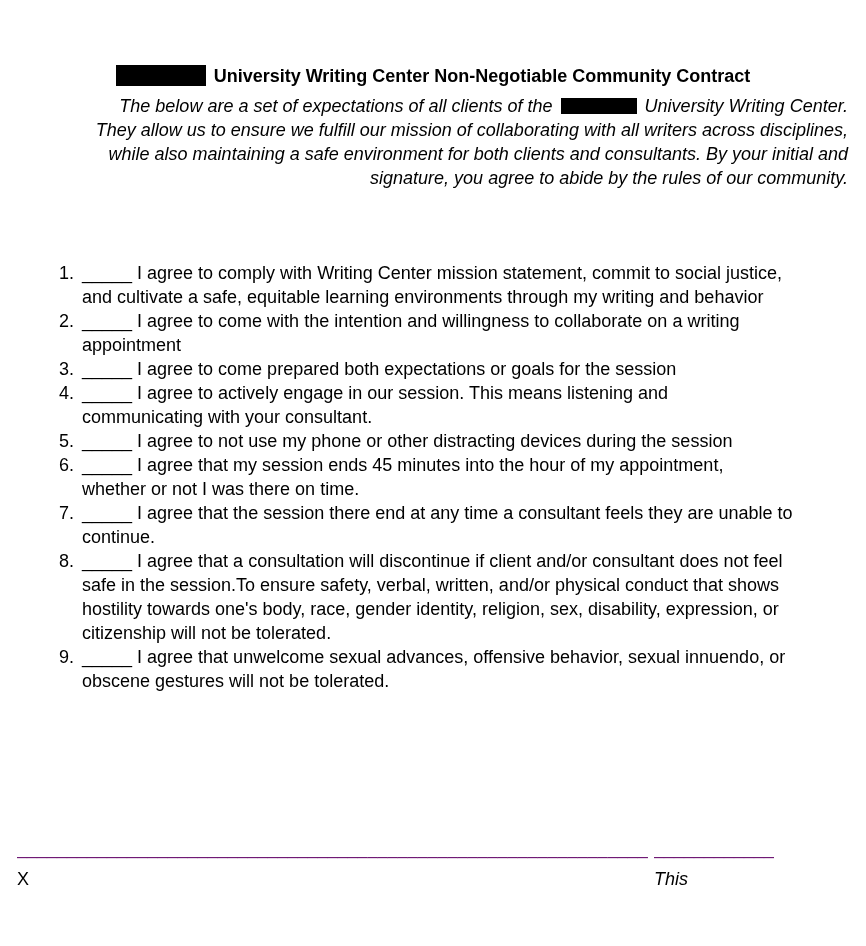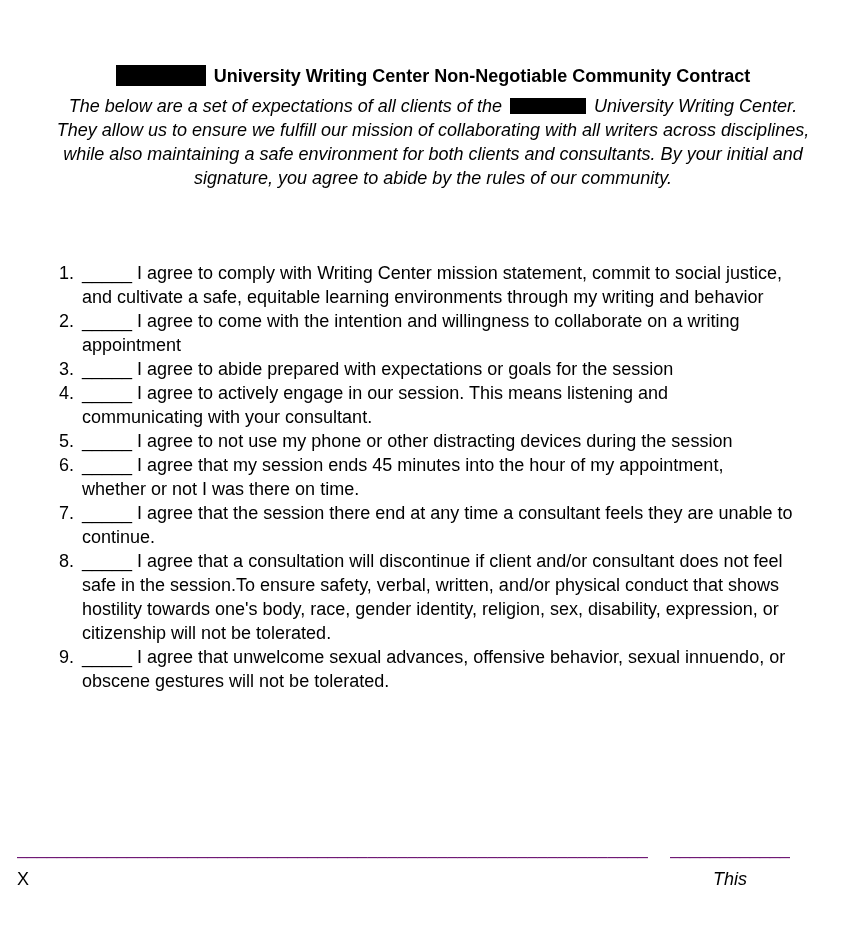--- a/index.html
+++ b/index.html
@@ -19,35 +19,35 @@
     text-align: center;
     font-weight: bold;
     white-space: nowrap;
   }
   .redact { display: inline-block; background: #000000; }
   .redact-title { width: 90px; height: 21px; vertical-align: -4px; margin-right: 3px; }
   .redact-intro { width: 76px; height: 16px; vertical-align: -2px; margin: 0 3px; }
   .intro {
     margin-top: 6px;
     padding: 0 18px;
-    text-align: center;
+    text-align: right;
     font-style: italic;
   }
   .intro span { white-space: pre-line; }
   ol.items {
     margin: 71px 0 0 0;
     padding: 0 0 0 59px;
     list-style: none;
   }
   ol.items li { display: flex; margin: 0; padding: 0; }
   .num { flex: none; width: 23px; }
   .item-text { flex: 1; white-space: pre-line; }
   .sig-row { display: flex; margin: 143px 16px 0 17px; align-items: flex-start; }
   .sig-col-sign { width: 631px; flex: none; }
-  .sig-col-date { margin-left: 22px; flex: none; text-align: center; }
+  .sig-col-date { margin-left: 6px; flex: none; }
   .sig-line {
     white-space: nowrap;
     color: #701a75;
     overflow: hidden;
     height: 24px;
   }
   .sig-label { margin-top: 7px; }
   .date-label { font-style: italic; }
 </style>
 </head>
@@ -68,21 +68,21 @@
       <div class="item-text">_____ I agree to comply with Writing Center mission statement, commit to social justice,
 and cultivate a safe, equitable learning environments through my writing and behavior</div>
     </li>
     <li>
       <span class="num">2.</span>
       <div class="item-text">_____ I agree to come with the intention and willingness to collaborate on a writing
 appointment</div>
     </li>
     <li>
       <span class="num">3.</span>
-      <div class="item-text">_____ I agree to abide prepared with expectations or goals for the session</div>
+      <div class="item-text">_____ I agree to come prepared both expectations or goals for the session</div>
     </li>
     <li>
       <span class="num">4.</span>
       <div class="item-text">_____ I agree to actively engage in our session. This means listening and
 communicating with your consultant.</div>
     </li>
     <li>
       <span class="num">5.</span>
       <div class="item-text">_____ I agree to not use my phone or other distracting devices during the session</div>
     </li>

